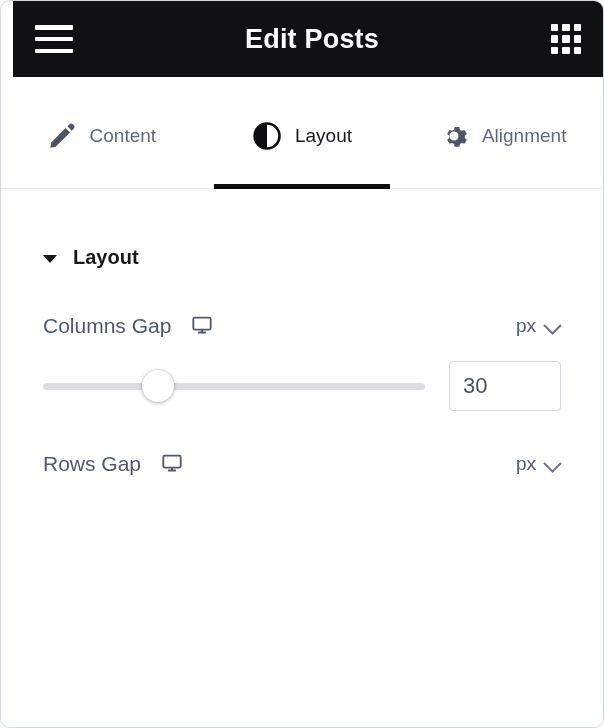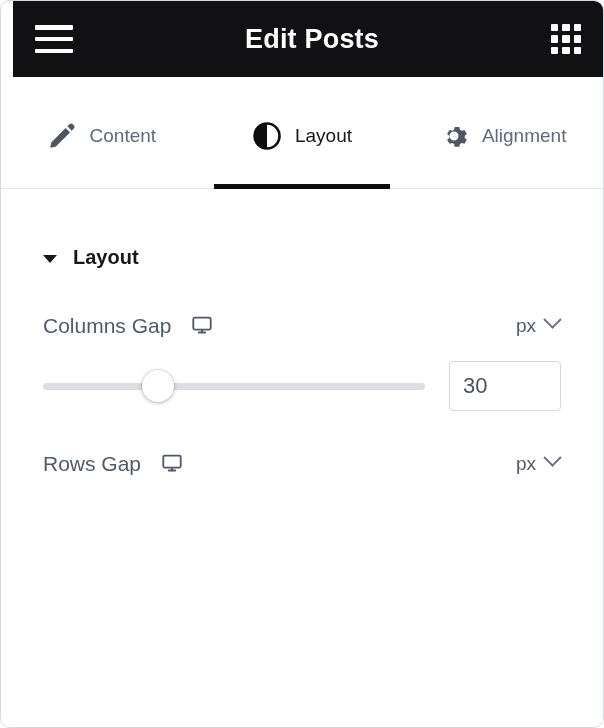--- a/index.html
+++ b/index.html
@@ -178,21 +178,21 @@
     white-space: nowrap;
   }
   .device-icon {
     display: flex;
     align-items: center;
     justify-content: center;
     cursor: pointer;
   }
   .unit-select {
     display: flex;
-    align-items: flex-start;
+    align-items: flex-end;
     gap: 10px;
     cursor: pointer;
     padding-right: 2px;
   }
   .unit-text {
     font-size: 19px;
     color: #515a6b;
     line-height: 1;
   }
   .chev {

